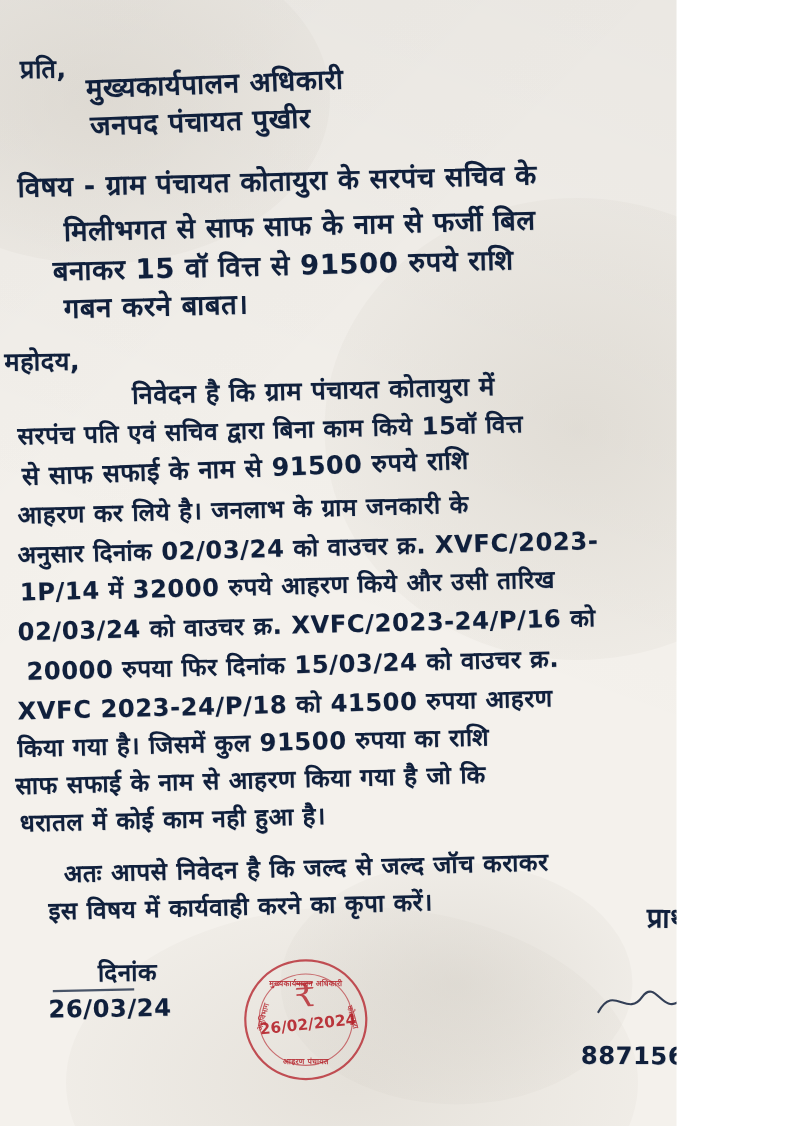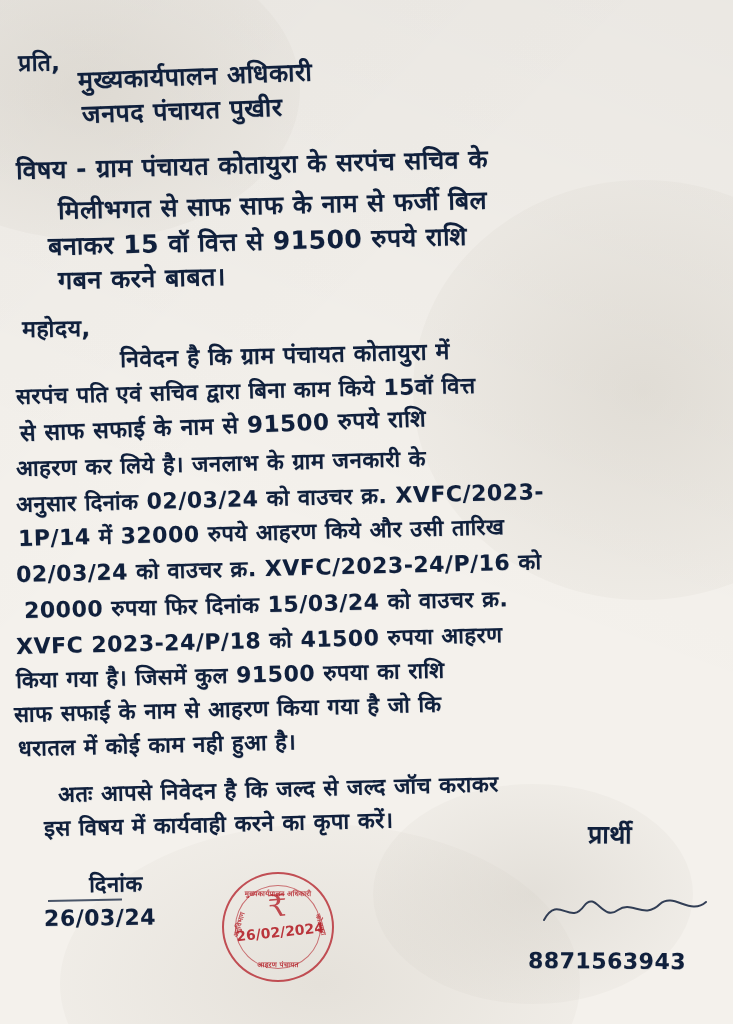--- a/index.html
+++ b/index.html
@@ -8,21 +8,21 @@
     background: #ffffff;
   }
   body {
     width: 733px;
     height: 1024px;
     overflow: hidden;
     font-family: "Liberation Serif", serif;
   }
   #page {
     position: relative;
-    width: 733px;
+    width: 615px;
     height: 1024px;
     background: #f4f1ec;
     background-image:
       linear-gradient(135deg, rgba(0,0,0,0.02) 0%, rgba(0,0,0,0) 40%),
       linear-gradient(200deg, rgba(0,0,0,0.04) 0%, rgba(0,0,0,0) 55%);
     overflow: hidden;
   }
   
   .paper-shade {
     position: absolute;
@@ -152,21 +152,21 @@
 
   <div class="hw line-lg slant3" style="left:18px; top:46px;">प्रति,</div>
   <div class="hw line-xl slant2" style="left:78px; top:62px;">मुख्यकार्यपालन अधिकारी</div>
   <div class="hw line-xl slant2" style="left:82px; top:96px;">जनपद पंचायत पुखीर</div>
 
   <div class="hw line-xl slant1" style="left:16px; top:152px;">विषय - ग्राम पंचायत कोतायुरा के सरपंच सचिव के</div>
   <div class="hw line-xl slant1" style="left:58px; top:192px;">मिलीभगत से साफ साफ के नाम से फर्जी बिल</div>
   <div class="hw line-xl slant1" style="left:48px; top:228px;">बनाकर 15 वॉ वित्त से 91500 रुपये राशि</div>
   <div class="hw line-xl slant1" style="left:58px; top:262px;">गबन करने बाबत।</div>
 
-  <div class="hw line-lg slant3" style="left:22px; top:312px;">महोदय,</div>
+  <div class="hw line-lg slant3" style="left:4px; top:312px;">महोदय,</div>
 
   <div class="hw line-lg slant1" style="left:120px; top:342px;">निवेदन है कि ग्राम पंचायत कोतायुरा में</div>
   <div class="hw line-md slant1" style="left:16px; top:380px;">सरपंच पति एवं सचिव द्वारा बिना काम किये 15वॉ वित्त</div>
   <div class="hw line-lg slant2" style="left:20px; top:416px;">से साफ सफाई के नाम से 91500 रुपये राशि</div>
   <div class="hw line-md slant1" style="left:16px; top:452px;">आहरण कर लिये है। जनलाभ के ग्राम जनकारी के</div>
   <div class="hw line-md slant1" style="left:16px; top:488px;">अनुसार दिनांक 02/03/24 को वाउचर क्र. XVFC/2023-</div>
   <div class="hw line-md slant1" style="left:18px; top:522px;">1P/14 में 32000 रुपये आहरण किये और उसी तारिख</div>
   <div class="hw line-md slant1" style="left:16px; top:558px;">02/03/24 को वाउचर क्र. XVFC/2023-24/P/16 को</div>
   <div class="hw line-md slant1" style="left:24px; top:594px;">20000 रुपया फिर दिनांक 15/03/24 को वाउचर क्र.</div>
   <div class="hw line-md slant1" style="left:16px; top:630px;">XVFC 2023-24/P/18 को 41500 रुपया आहरण</div>

